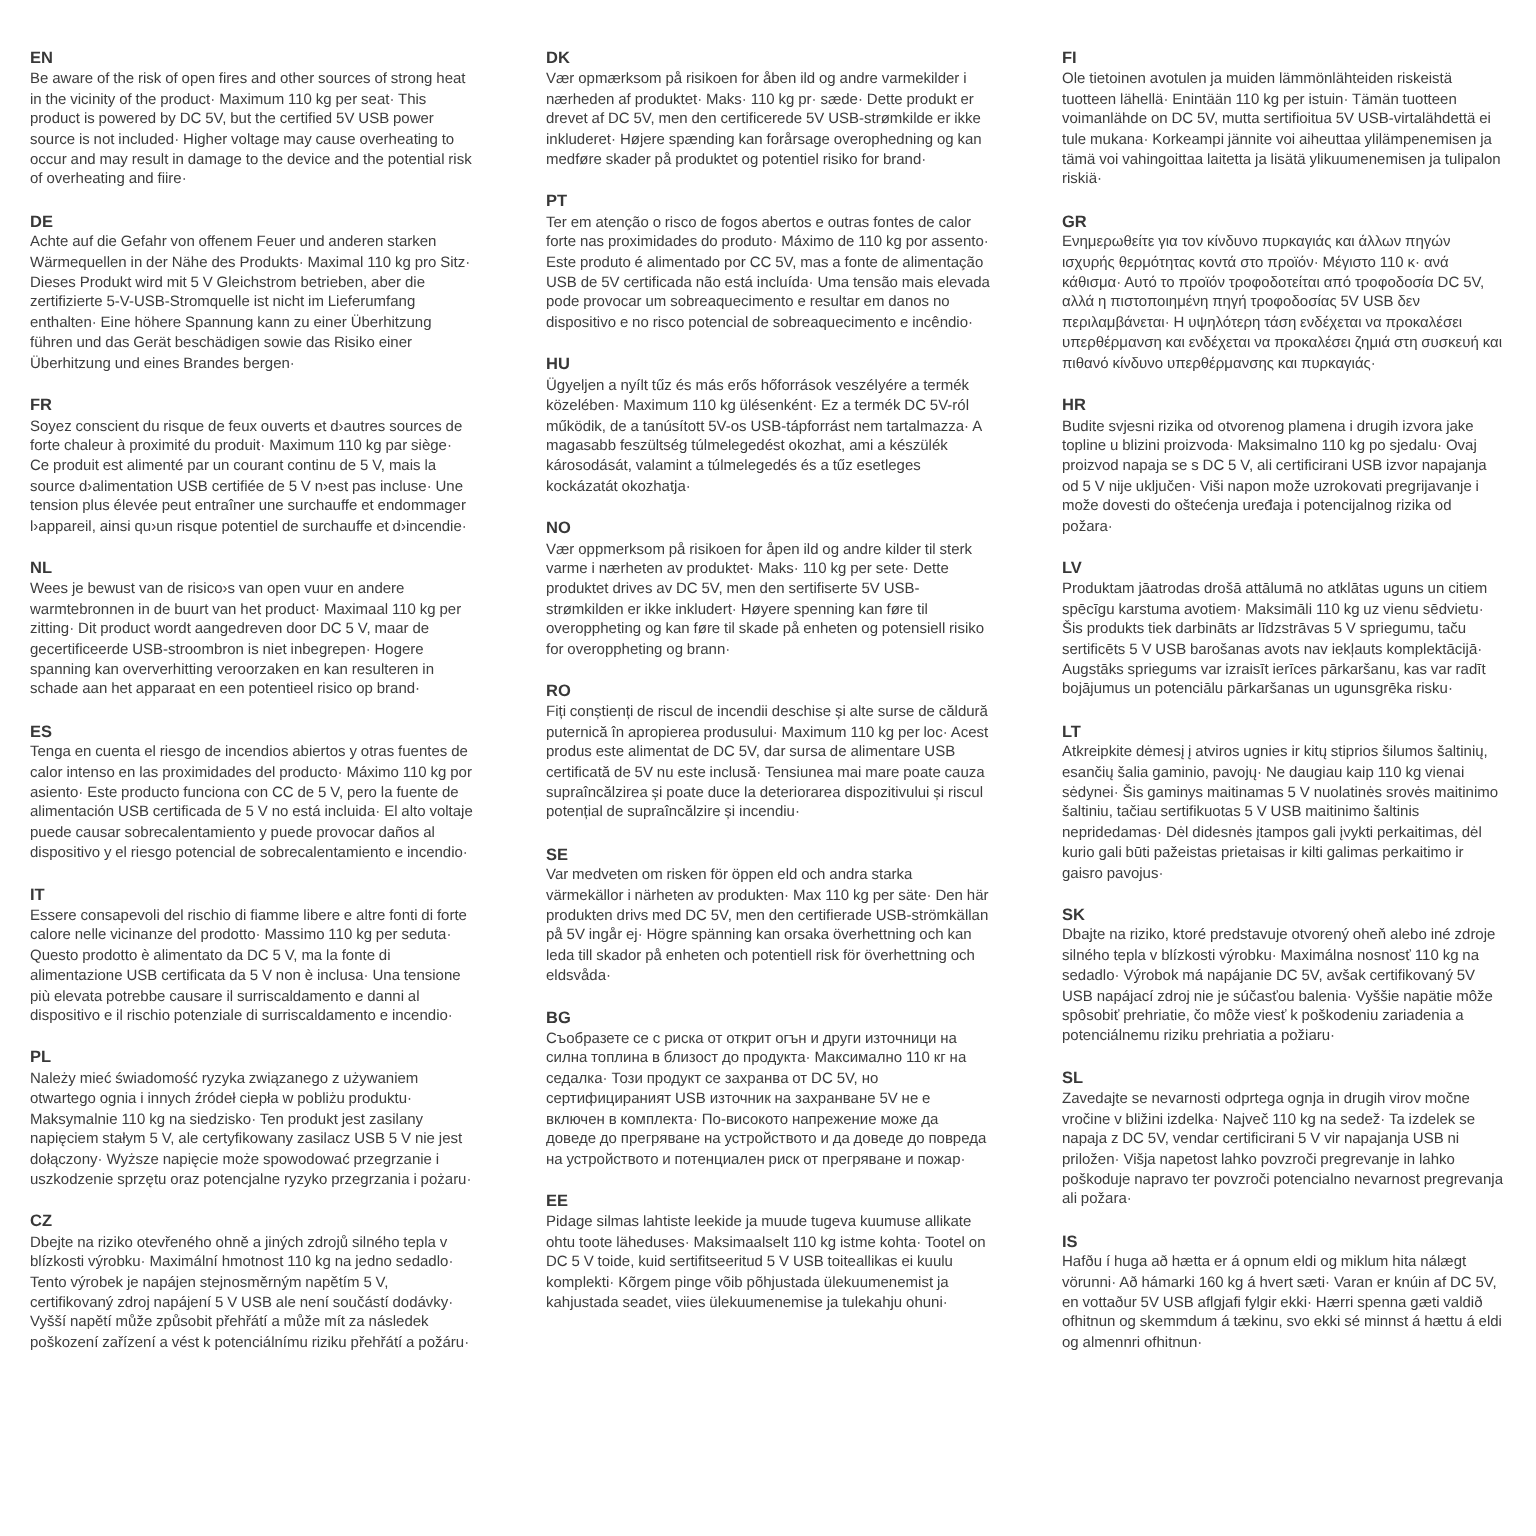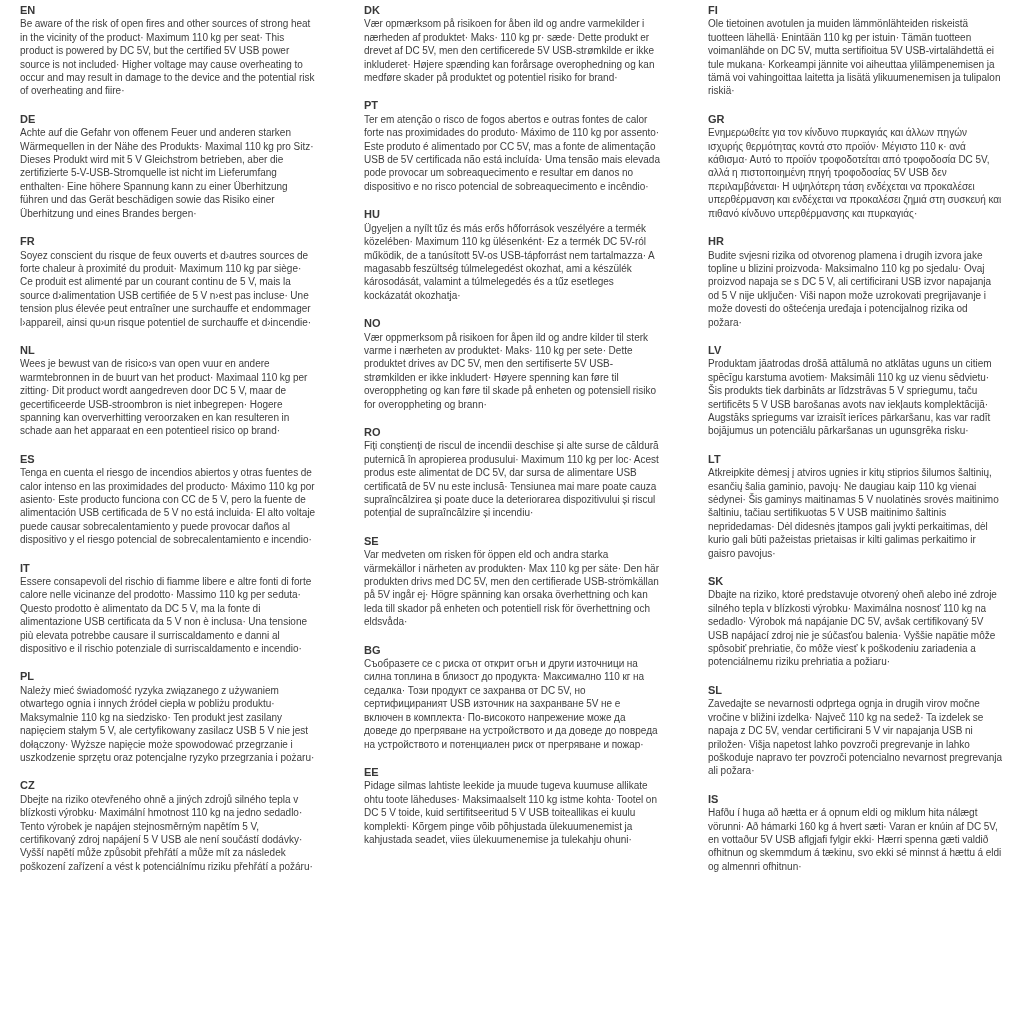--- a/index.html
+++ b/index.html
@@ -12,21 +12,21 @@
     height: 1024px;
     overflow: hidden;
     font-family: "Liberation Sans", sans-serif;
     color: #3a3a3a;
     -webkit-font-smoothing: antialiased;
   }
   .page {
     box-sizing: border-box;
     width: 1024px;
     height: 1024px;
-    padding: 4px 20px 20px 20px;
+    padding: 33px 20px 20px 20px;
     display: grid;
     grid-template-columns: repeat(3, 296px);
     column-gap: 48px;
     align-items: start;
   }
   .col {
     display: block;
   }
   .lang-section {
     margin: 0 0 15px 0;

